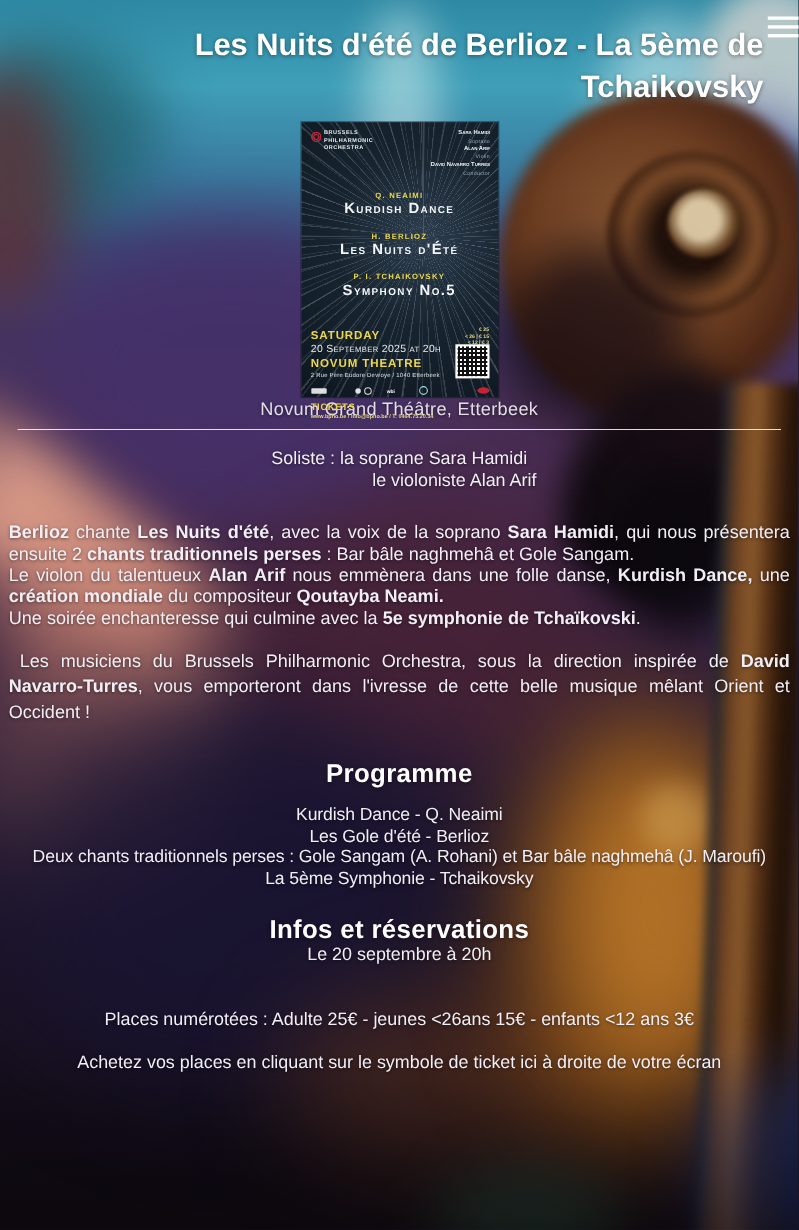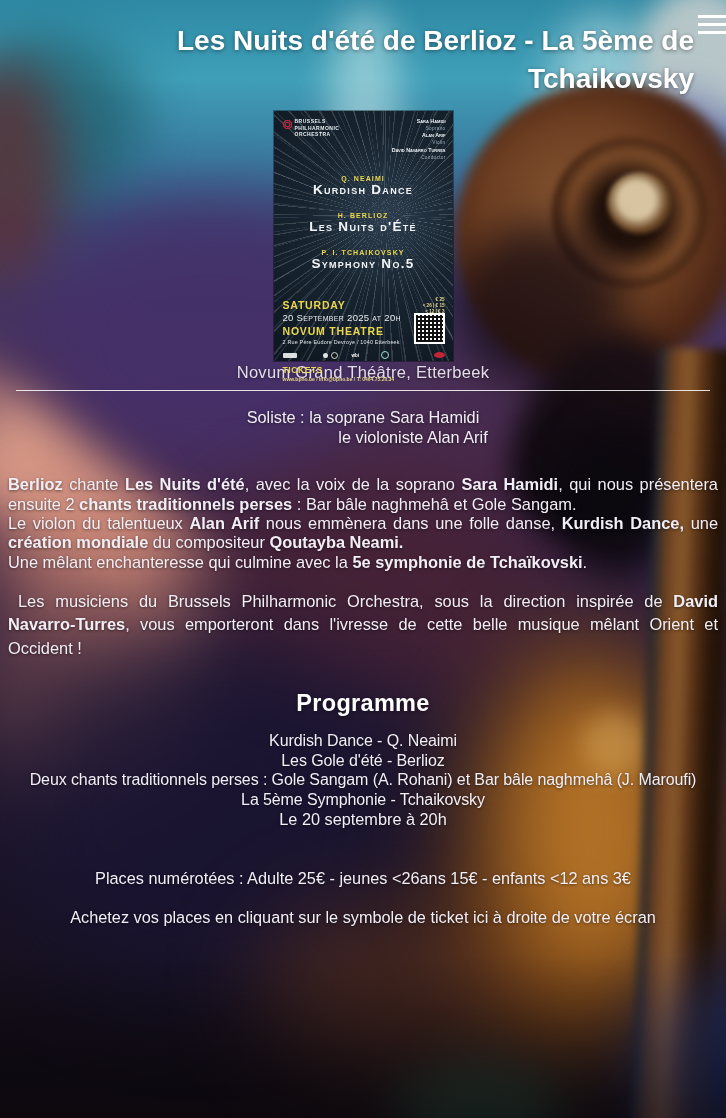--- a/index.html
+++ b/index.html
@@ -216,30 +216,31 @@
 
 
   <div class="soloists shadowed">
     <div>Soliste : la soprane Sara Hamidi</div>
     <div class="soloist2">le violoniste Alan Arif</div>
   </div>
 
   <div class="desc shadowed">
     <div><span class="b">Berlioz</span><span> chante </span><span class="b">Les Nuits d'été</span><span>, avec la voix de la soprano </span><span class="b">Sara Hamidi</span><span>, qui nous présentera ensuite 2 </span><span class="b">chants traditionnels perses</span><span> : Bar bâle naghmehâ et Gole Sangam.</span></div>
     <div><span>Le violon du talentueux </span><span class="b">Alan Arif</span><span> nous emmènera dans une folle danse, </span><span class="b">Kurdish Dance,</span><span> une </span><span class="b">création mondiale</span><span> du compositeur </span><span class="b">Qoutayba Neami.</span></div>
-    <div><span>Une mêlant enchanteresse qui culmine avec la </span><span class="b">5e symphonie de Tchaïkovski</span><span>.</span></div>
+    <div><span>Une soirée enchanteresse qui culmine avec la </span><span class="b">5e symphonie de Tchaïkovski</span><span>.</span></div>
   </div>
 
   <div class="desc2 shadowed"><span>Les musiciens du Brussels Philharmonic Orchestra, sous la direction inspirée de </span><span class="b">David Navarro-Turres</span><span>, vous emporteront dans l'ivresse de cette belle musique mêlant Orient et Occident !</span></div>
 
   <h2 class="sect">Programme</h2>
   <div class="prog-items shadowed">
     <div>Kurdish Dance - Q. Neaimi</div>
     <div>Les Gole d'été - Berlioz</div>
     <div>Deux chants traditionnels perses : Gole Sangam (A. Rohani) et Bar bâle naghmehâ (J. Maroufi)</div>
     <div>La 5ème Symphonie - Tchaikovsky</div>
   </div>
 
+  <h2 class="sect sect-infos">Infos et réservations</h2>
   <div class="info-date shadowed">Le 20 septembre à 20h</div>
 
   <div class="prices-line shadowed">Places numérotées : Adulte 25€ - jeunes &lt;26ans 15€ - enfants &lt;12 ans 3€</div>
   <div class="cta-line shadowed">Achetez vos places en cliquant sur le symbole de ticket ici à droite de votre écran</div>
 </div>
 
 </body></html>

